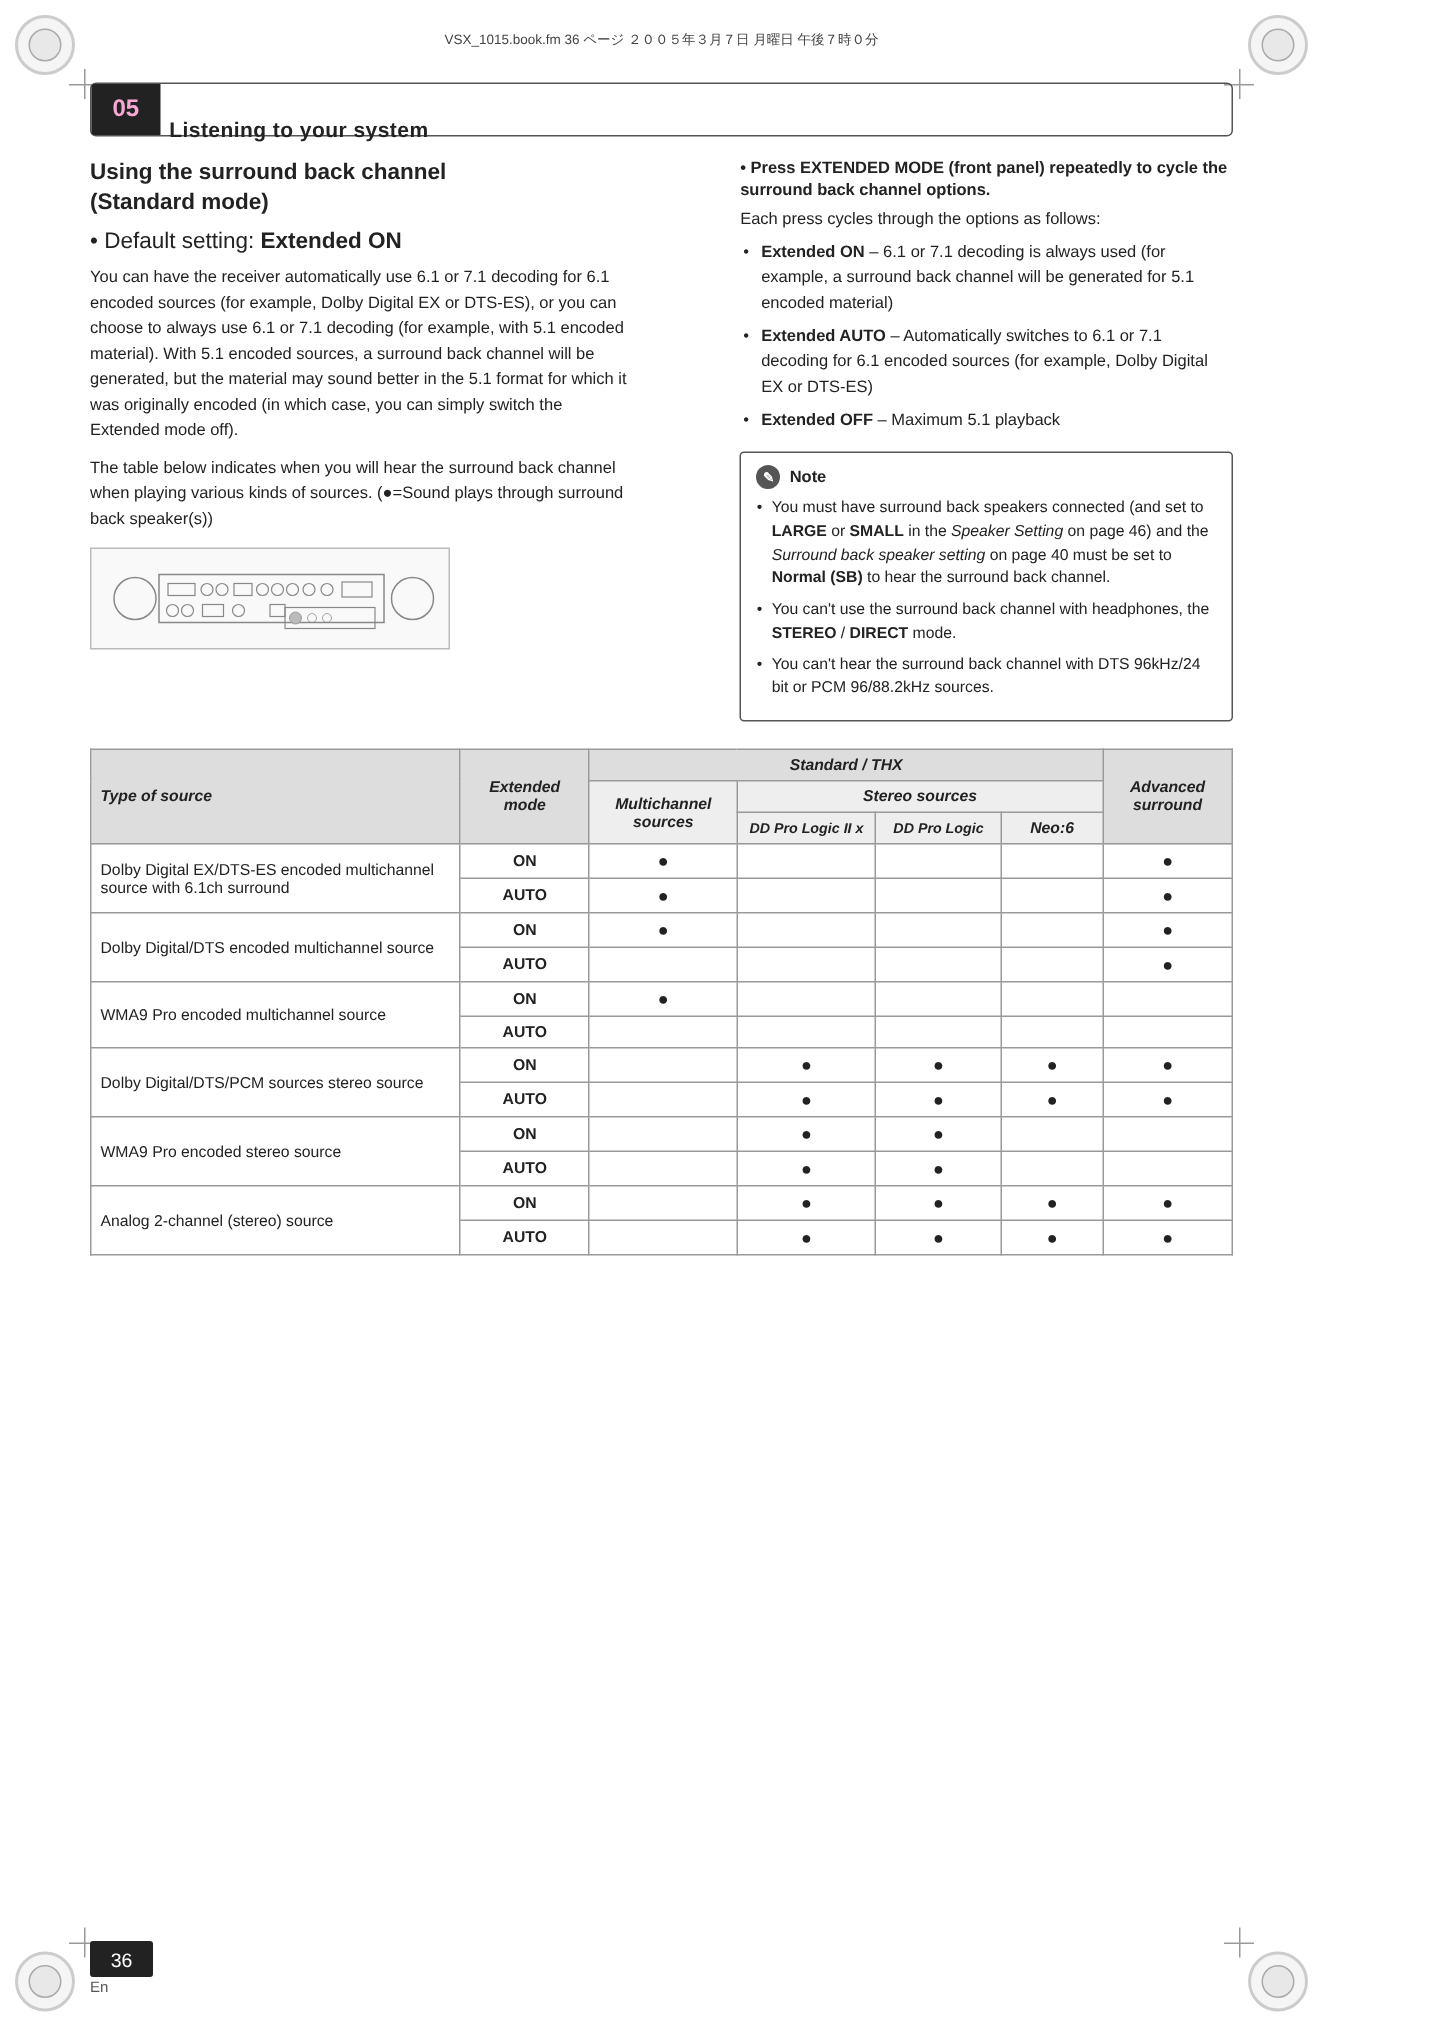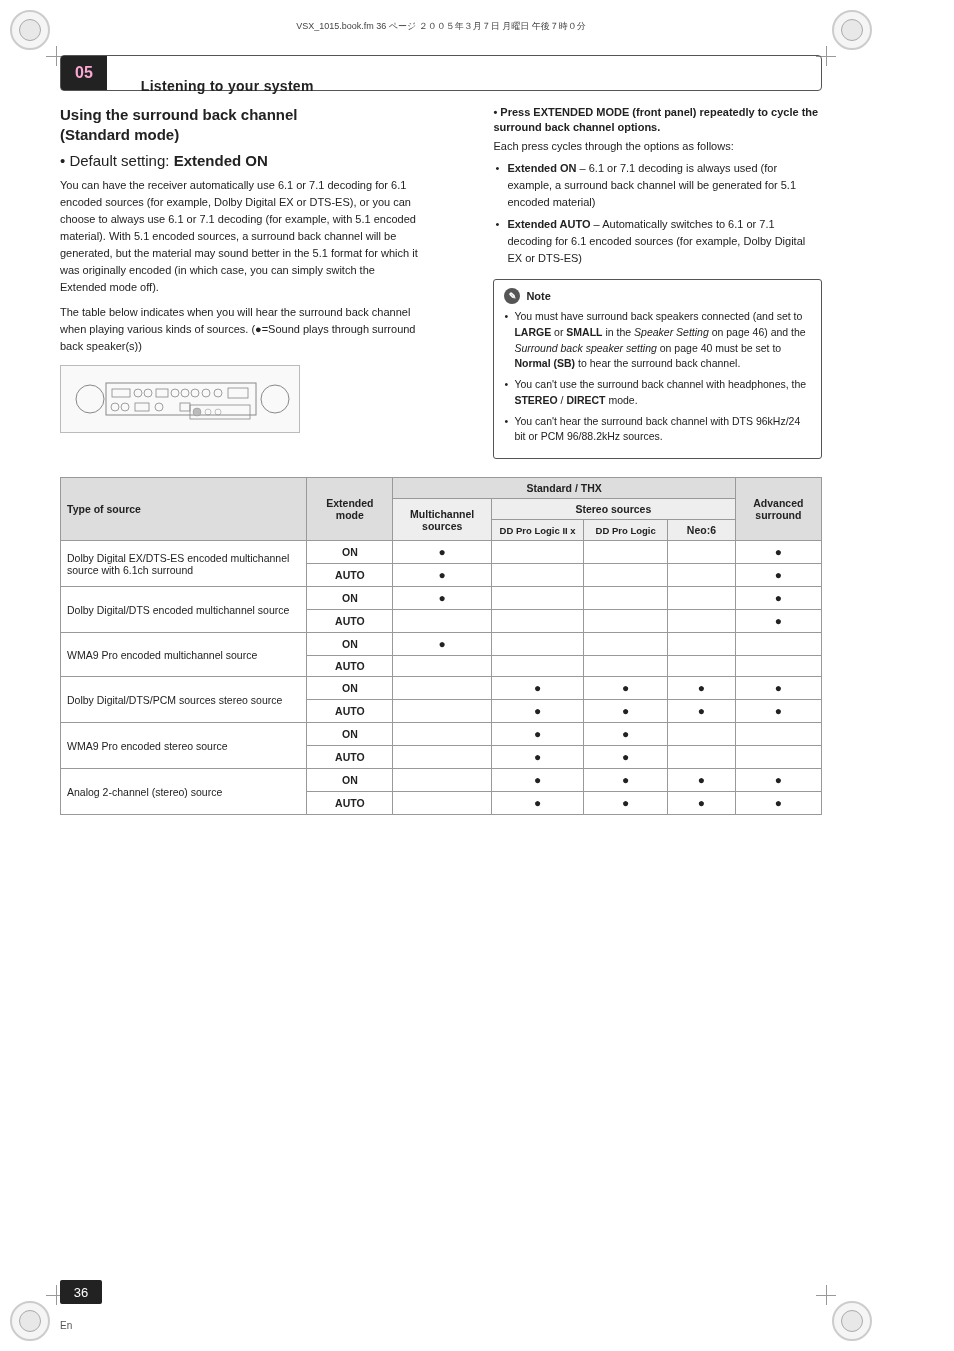--- a/index.html
+++ b/index.html
@@ -68,21 +68,21 @@
       padding: 4px 14px;
       height: 100%;
       display: flex;
       align-items: center;
       border-radius: 2px 0 0 2px;
     }
 
     .chapter-title {
       font-size: 14px;
       font-weight: bold;
-      padding-left: 34px;
+      padding-left: 6px;
       letter-spacing: 0.3px;
       margin-top: 25px;
     }
 
     
     .small-print-top {
       position: absolute;
       top: 20px;
       left: 50%;
       transform: translateX(-50%);
@@ -272,20 +272,21 @@
       border: 1px solid #999;
       padding: 4px 6px;
       text-align: center;
       vertical-align: middle;
     }
 
     .data-table th {
       background: #eee;
       font-weight: bold;
       font-size: 10.5px;
+      font-style: italic;
     }
 
     .data-table td.source-col {
       text-align: left;
       font-size: 10.5px;
       background: #fff;
     }
 
     .data-table td.mode-col {
       font-weight: bold;
@@ -327,21 +328,21 @@
       font-weight: normal;
       display: flex;
       align-items: center;
       justify-content: center;
       border-radius: 2px;
     }
 
     .lang-label {
       font-size: 10px;
       color: #555;
-      margin-top: 16px;
+      margin-top: 2px;
     }
 
     
     .crosshair {
       position: absolute;
       width: 20px;
       height: 20px;
     }
     .crosshair::before, .crosshair::after {
       content: '';
@@ -446,20 +447,24 @@
         <div class="instruction-sub">Each press cycles through the options as follows:</div>
 
         <ul class="bullet-list">
           <li>
             <strong>Extended ON</strong>
             <span> – 6.1 or 7.1 decoding is always used (for example, a surround back channel will be generated for 5.1 encoded material)</span>
           </li>
           <li>
             <strong>Extended AUTO</strong>
             <span> – Automatically switches to 6.1 or 7.1 decoding for 6.1 encoded sources (for example, Dolby Digital EX or DTS-ES)</span>
+          </li>
+          <li>
+            <strong>Extended OFF</strong>
+            <span> – Maximum 5.1 playback</span>
           </li>
         </ul>
 
         <div class="note-box">
           <div class="note-header">
             <div class="note-icon">✎</div>
             <span>Note</span>
           </div>
           <ul class="note-list">
             <li>

